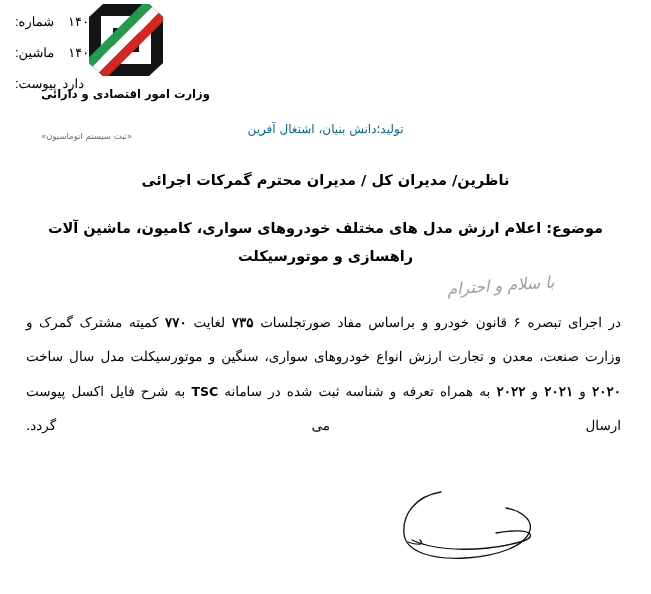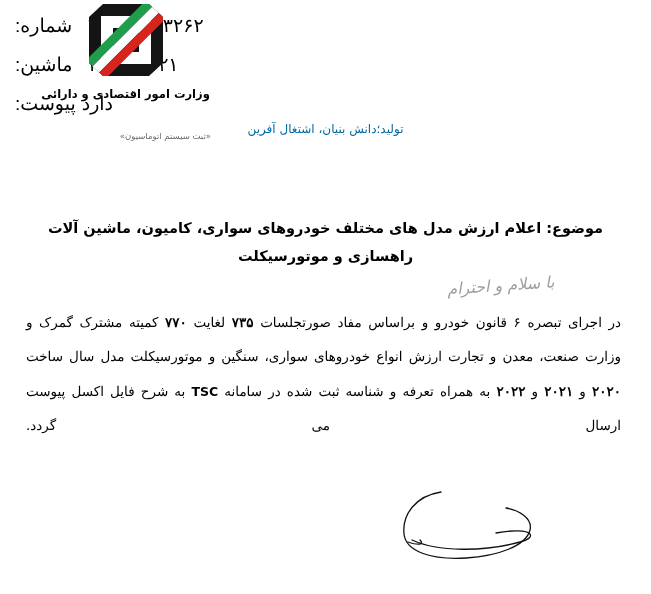--- a/index.html
+++ b/index.html
@@ -32,34 +32,34 @@
     text-align: left;
     direction: rtl;
   }
   .meta-row {
     display: flex;
     flex-direction: row-reverse;
     justify-content: flex-start;
     align-items: baseline;
     gap: 14px;
     margin-bottom: 16px;
-    font-size: 19px;
+    font-size: 13px;
     font-family: Liberation Sans, sans-serif;
     white-space: nowrap;
   }
   .meta-label { font-weight: 400; }
   .meta-value { font-weight: 400; letter-spacing: 0.2px; }
   .meta-row.single { gap: 6px; }
 
   .automation-note {
     position: absolute;
     top: 131px;
     right: 440px;
     width: 170px;
-    text-align: right;
+    text-align: left;
     font-size: 8.5px;
     color: #6d6d6d;
     font-family: "DejaVu Sans", "Liberation Sans", sans-serif;
     letter-spacing: 0.2px;
   }
 
   .besmeh {
     position: absolute;
     top: 8px;
     left: 0;
@@ -238,20 +238,21 @@
             <rect x="-18" y="40" width="110" height="9" fill="#d8241f"></rect>
           </g>
         </g>
       </svg>
     </div>
     <div class="brand-line">وزارت امور اقتصادی و دارائی</div>
   </div>
 
   <div class="slogan">تولید؛دانش بنیان، اشتغال آفرین</div>
 
+  <div class="addressee">ناظرین/ مدیران کل / مدیران محترم گمرکات اجرائی</div>
 
   <div class="subject">موضوع: اعلام ارزش مدل های مختلف خودروهای سواری، کامیون، ماشین آلات راهسازی و موتورسیکلت</div>
 
   <div class="greeting">با سلام و احترام</div>
 
   <div class="body-text">
     <span>در اجرای تبصره ۶ قانون خودرو و براساس مفاد صورتجلسات </span><span class="ltr-num">۷۳۵</span><span> لغایت </span><span class="ltr-num">۷۷۰</span><span> کمیته مشترک گمرک و وزارت صنعت، معدن و تجارت ارزش انواع خودروهای سواری، سنگین و موتورسیکلت مدل سال ساخت </span><span class="ltr-num">۲۰۲۰</span><span> و </span><span class="ltr-num">۲۰۲۱</span><span> و </span><span class="ltr-num">۲۰۲۲</span><span> به همراه تعرفه و شناسه ثبت شده در سامانه </span><span class="tsc">TSC</span><span> به شرح فایل اکسل پیوست  ارسال می گردد.</span>
   </div>
 
   <div class="sign-mark">

